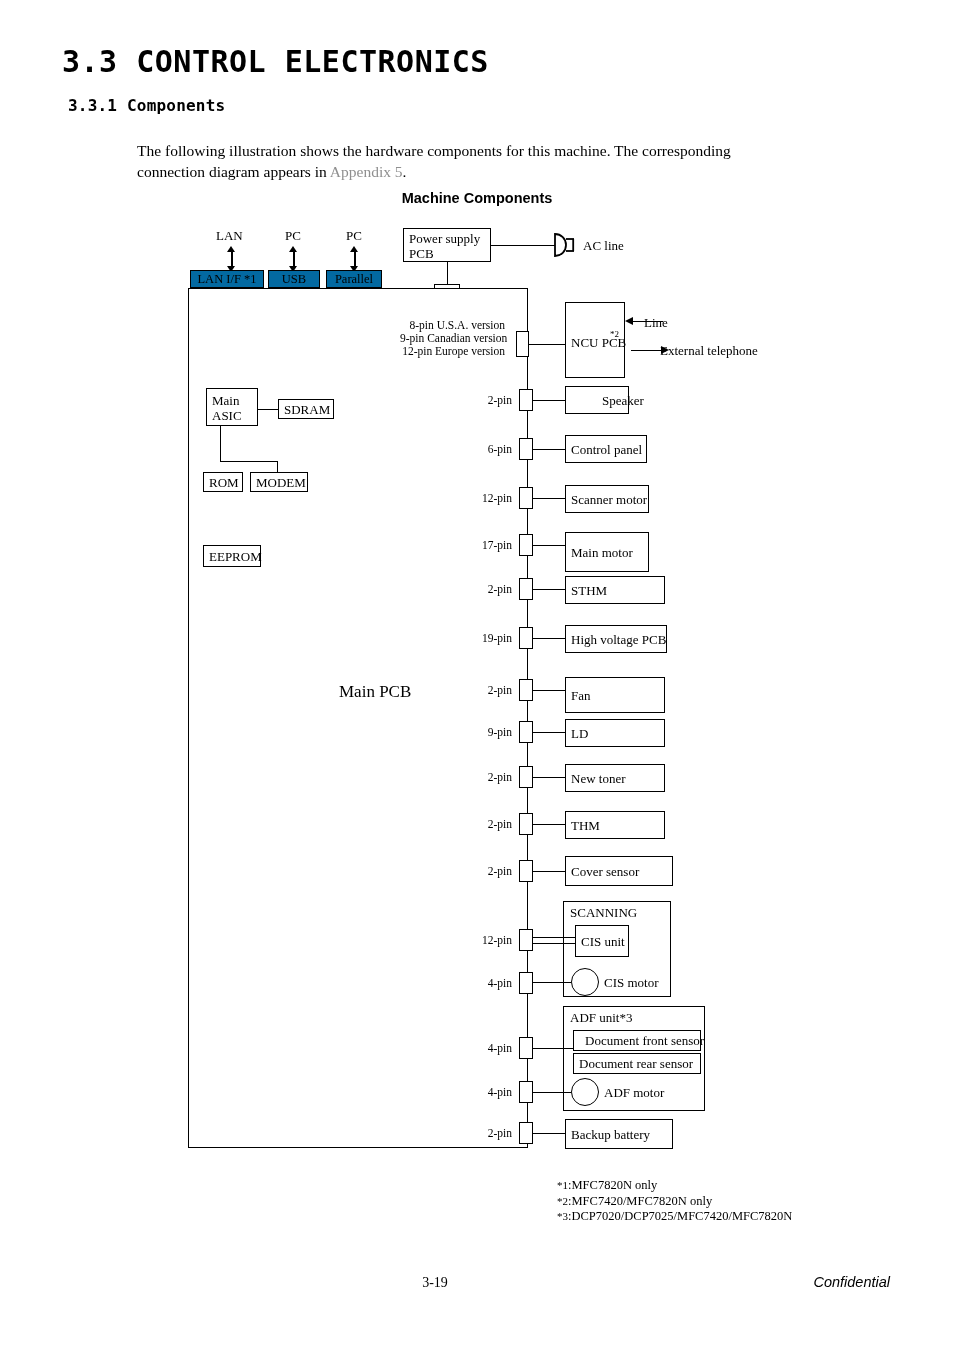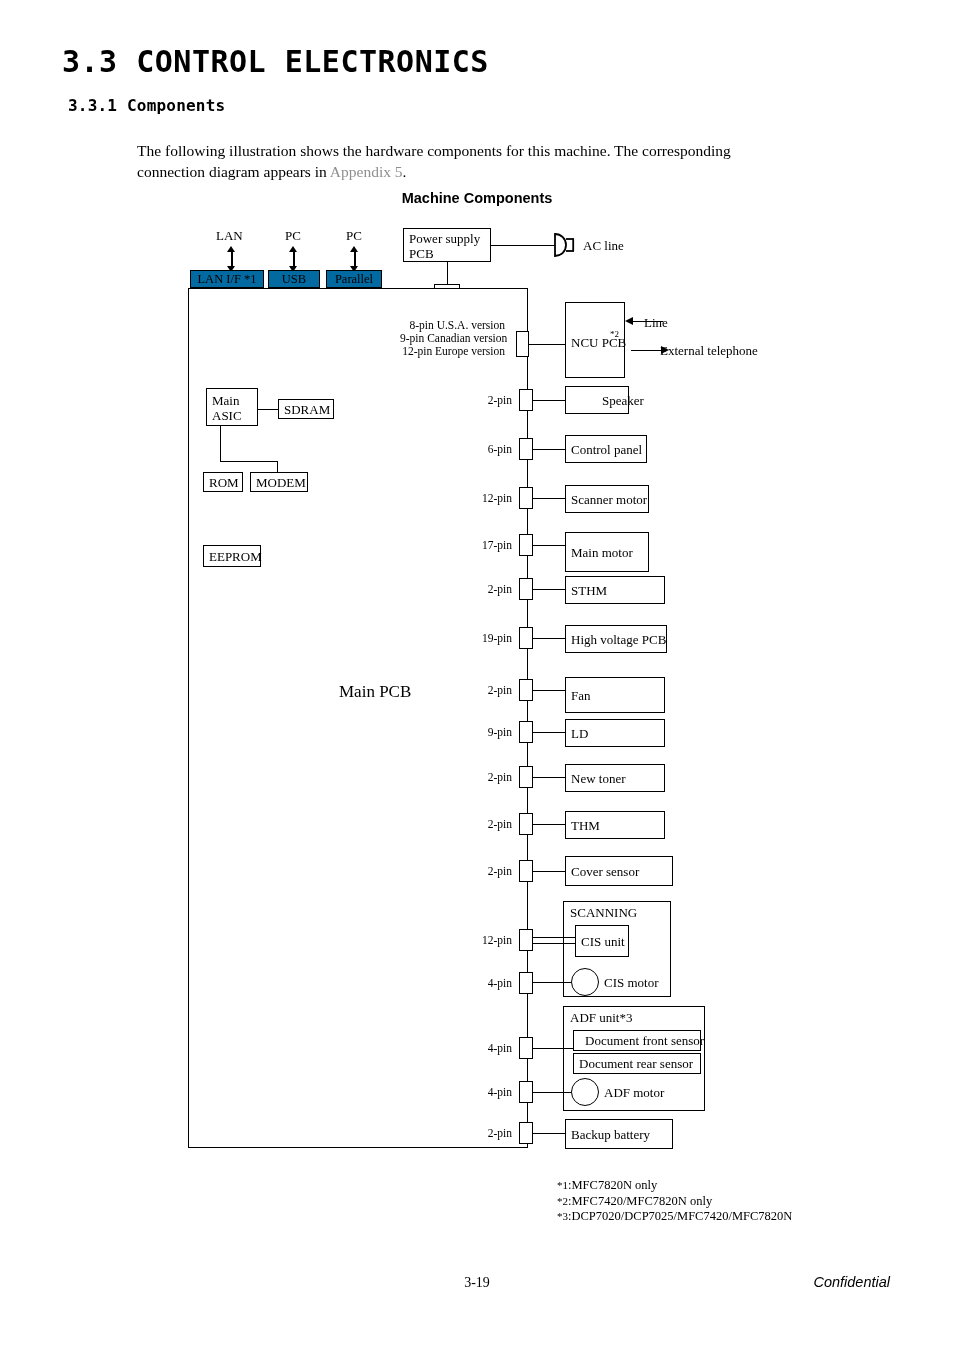--- a/index.html
+++ b/index.html
@@ -258,21 +258,21 @@
     line-height: 15.5px;
     white-space: nowrap;
   }
   .notes .ast { font-size: 11px; }
 
   
   .pgnum {
     position: absolute;
     left: 0;
     top: 1275px;
-    width: 954px;
+    width: 870px;
     text-align: center;
     font-size: 14px;
   }
   .conf {
     position: absolute;
     right: 64px;
     top: 1274px;
     font-family: "Liberation Sans", sans-serif;
     font-style: italic;
     font-size: 14.5px;

